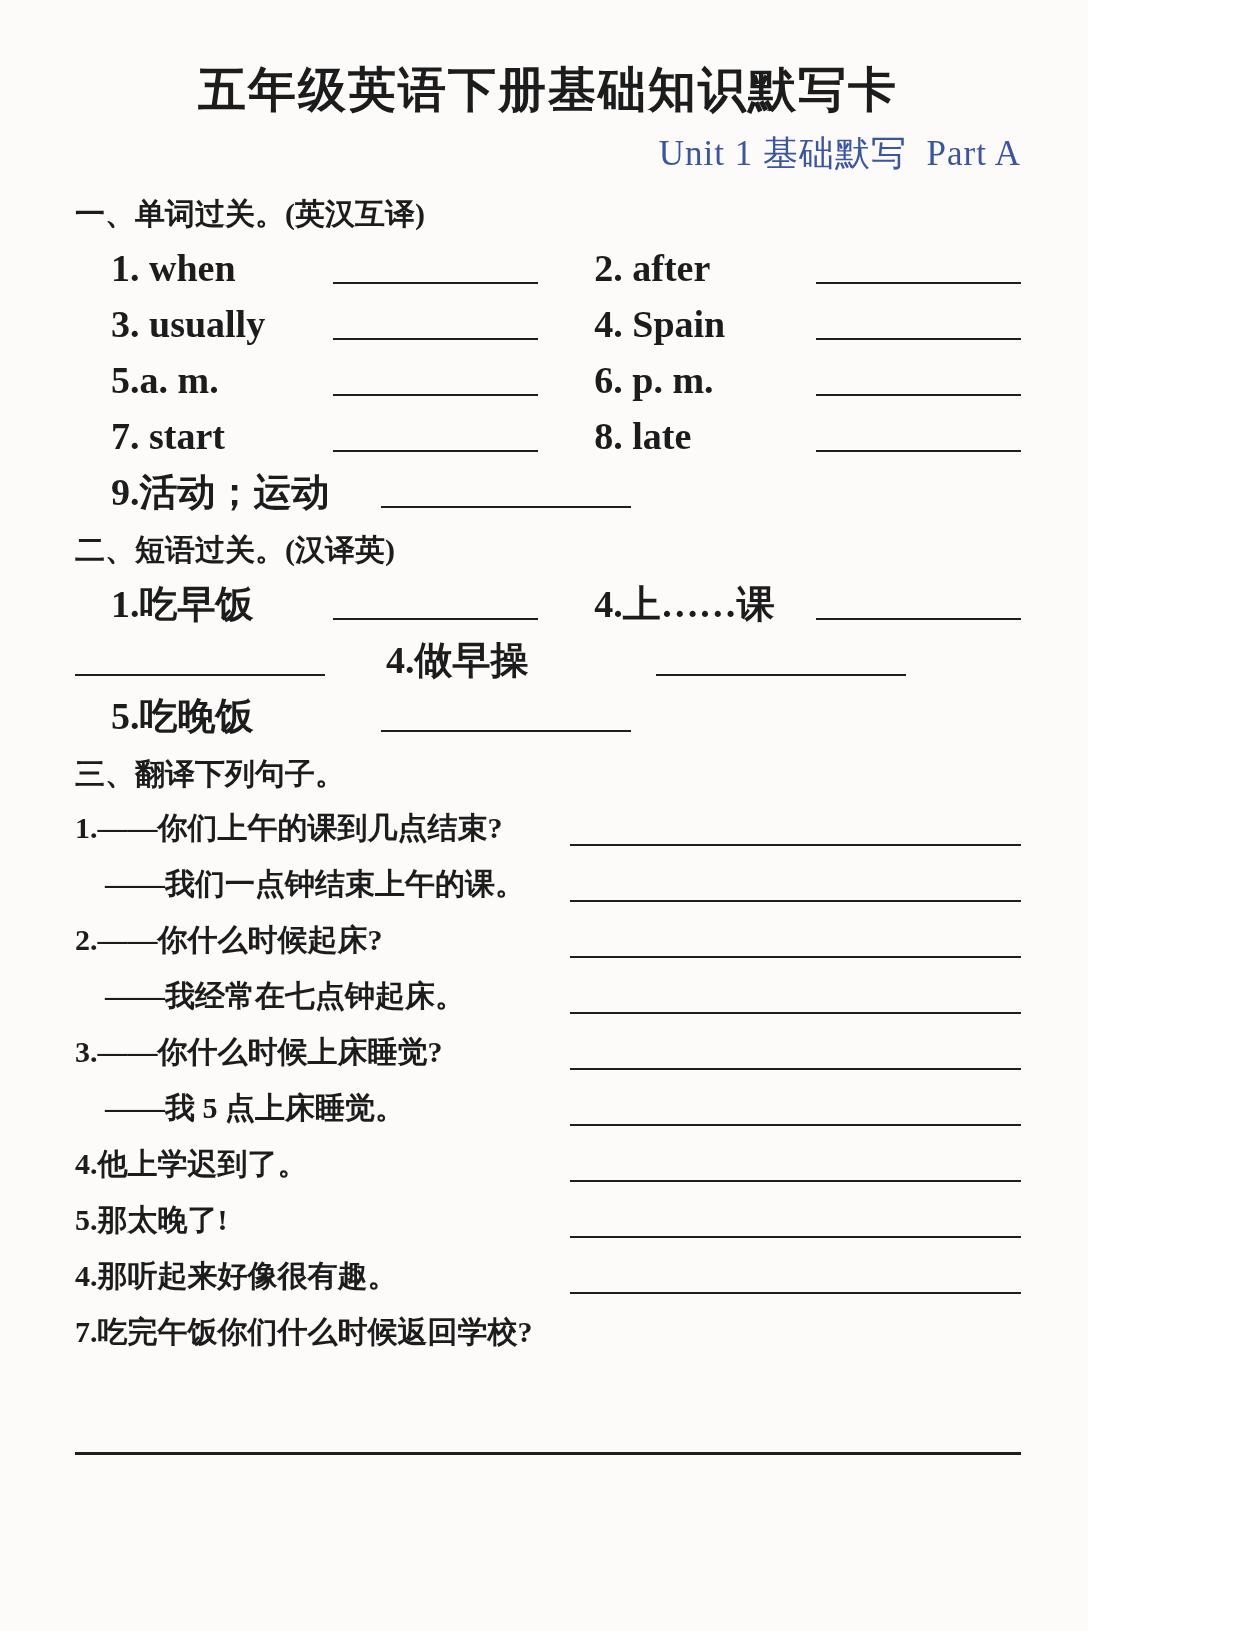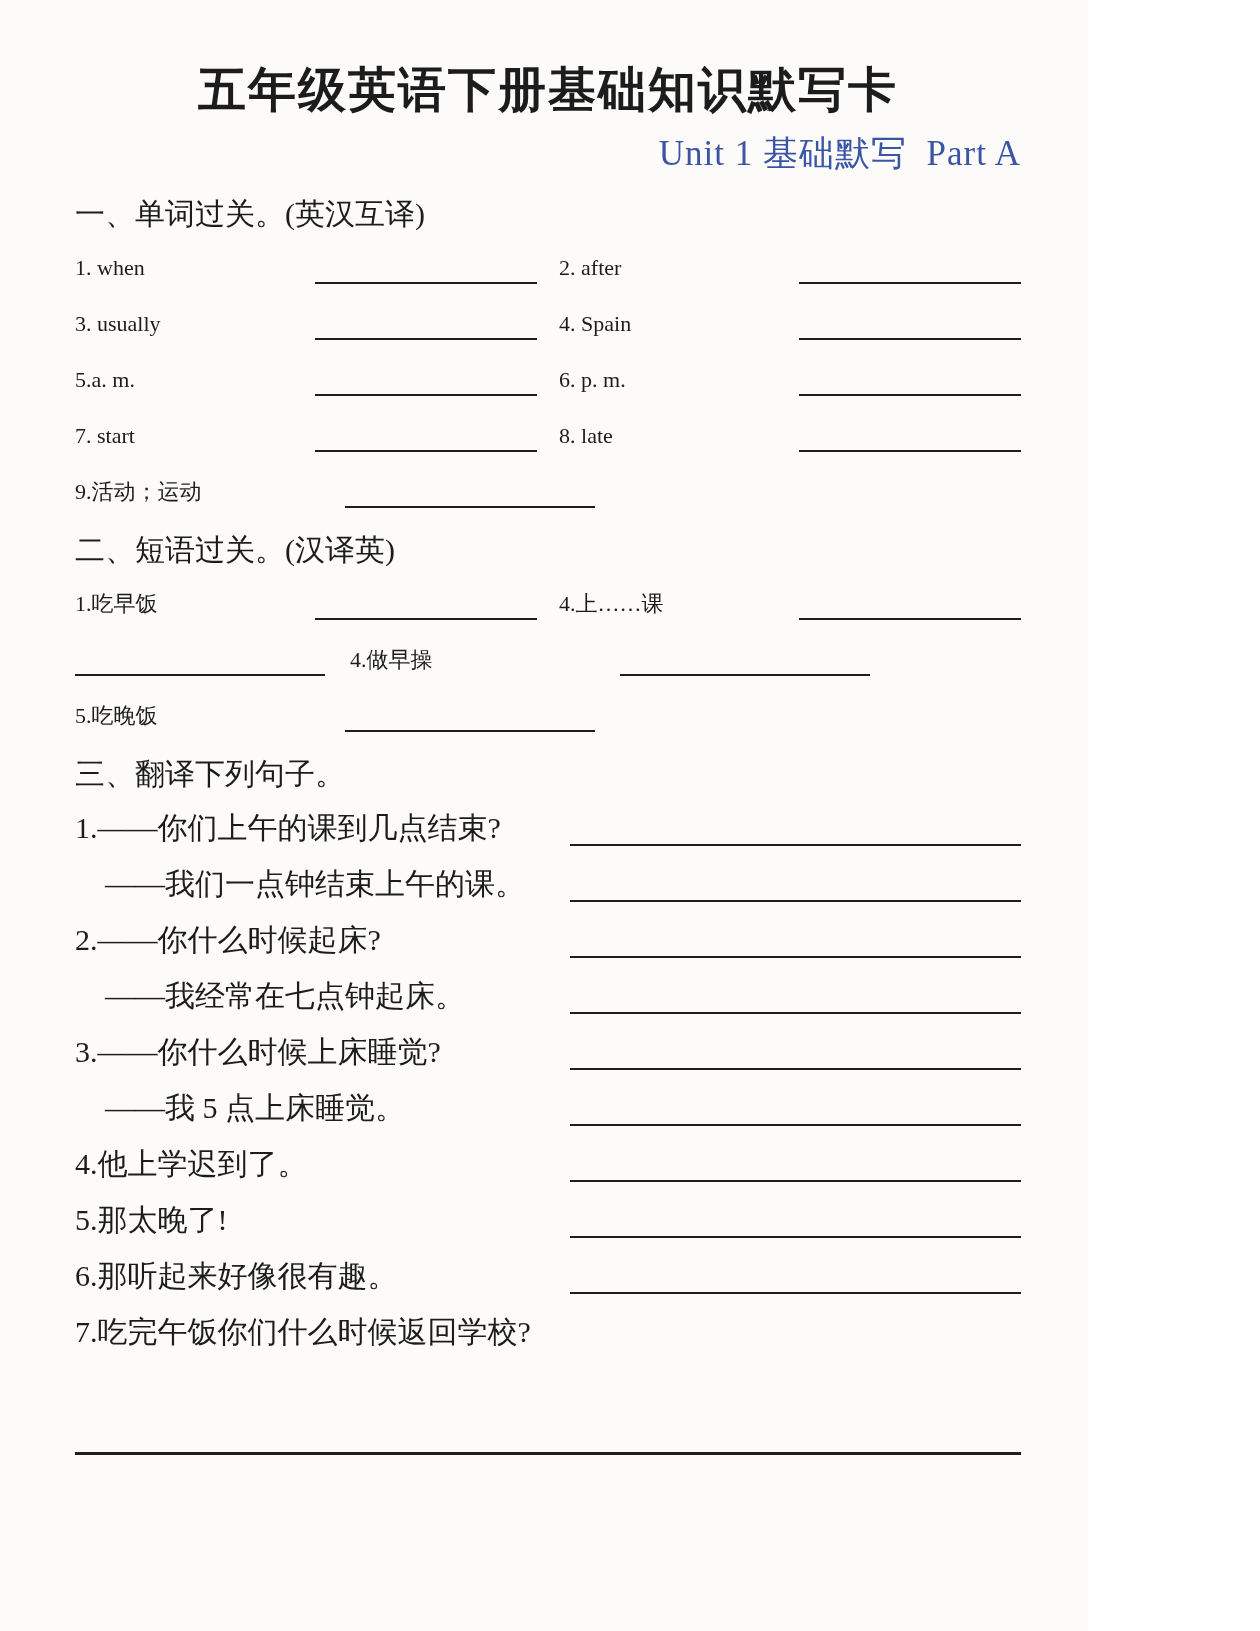--- a/index.html
+++ b/index.html
@@ -26,40 +26,41 @@
   .subtitle {
     margin: 12px 0 0 0;
     font-size: 35px;
     line-height: 44px;
     font-weight: 400;
     text-align: right;
     color: #3b55a5;
     letter-spacing: 1px;
     white-space: pre-wrap;
   }
-  .body { margin-top: 8px; }
+  .body { margin-top: 8px; font-weight: bold; }
   .row {
     height: 56px;
     display: flex;
     align-items: flex-end;
   }
   .sec-heading {
     font-size: 30px;
     line-height: 40px;
     padding-bottom: 6px;
     white-space: pre-wrap;
   }
   .cell-label {
     display: block;
     width: 270px;
     box-sizing: border-box;
-    font-size: 22px;
+    font-size: 38px;
     line-height: 40px;
     padding-bottom: 8px;
     white-space: pre-wrap;
+    margin-left: 36px;
   }
   .blank {
     display: block;
     width: 250px;
     height: 0;
     border-bottom: 2px solid #1e1e1e;
     margin-bottom: 12px;
   }
   .gap { display: block; width: 25px; }
   .s3-label {
@@ -199,21 +200,21 @@
       <span class="s3-label">4.他上学迟到了。</span>
       <span class="s3-line"></span>
     </div>
 
     <div class="row s3">
       <span class="s3-label">5.那太晚了!</span>
       <span class="s3-line"></span>
     </div>
 
     <div class="row s3">
-      <span class="s3-label">6.那听起来好像很有趣。</span>
+      <span class="s3-label">4.那听起来好像很有趣。</span>
       <span class="s3-line"></span>
     </div>
 
     <div class="row s3">
       <span class="s3-label">7.吃完午饭你们什么时候返回学校?</span>
     </div>
 
     <div class="final-line"></div>
 
   </div>

